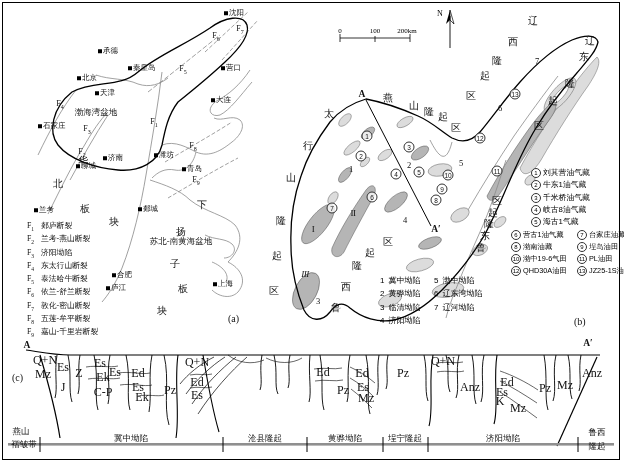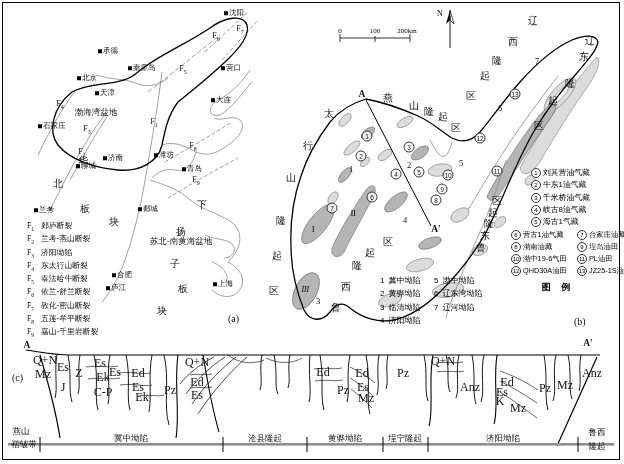--- a/index.html
+++ b/index.html
@@ -294,21 +294,21 @@
         <span class="lbl num" style="left: 409px; top: 165px;">2</span>
         <span class="lbl num" style="left: 318px; top: 301px;">3</span>
         <span class="lbl num" style="left: 405px; top: 220px;">4</span>
         <span class="lbl num" style="left: 461px; top: 163px;">5</span>
         <span class="lbl num" style="left: 500px; top: 108px;">6</span>
         <span class="lbl num" style="left: 537px; top: 61px;">7</span>
       </div>
     <div>
         <span class="lbl roman" style="left: 313px; top: 229px;">I</span>
         <span class="lbl roman" style="left: 353px; top: 213px;">II</span>
-        <span class="lbl roman" style="left: 305px; top: 289px; font-style: italic;">III</span>
+        <span class="lbl roman" style="left: 305px; top: 274px; font-style: italic;">III</span>
       </div>
     <div>
         <span class="lbl circ" style="left: 367px; top: 136px;">1</span>
         <span class="lbl circ" style="left: 361px; top: 156px;">2</span>
         <span class="lbl circ" style="left: 409px; top: 147px;">3</span>
         <span class="lbl circ" style="left: 396px; top: 174px;">4</span>
         <span class="lbl circ" style="left: 419px; top: 172px;">5</span>
         <span class="lbl circ" style="left: 372px; top: 197px;">6</span>
         <span class="lbl circ" style="left: 332px; top: 208px;">7</span>
         <span class="lbl circ" style="left: 436px; top: 200px;">8</span>
@@ -491,21 +491,20 @@
         <span class="num">6</span>
         <span class="rname">辽东湾坳陷</span>
       </div>
       <div class="row">
         <span class="num">7</span>
         <span class="rname">辽河坳陷</span>
       </div>
     </div>
 
   <div class="map-legend">
-    <div class="ttl">图 例</div>
   </div>
 
   <span class="scale-lbl" style="left:340px;top:27px;">0</span>
   <span class="scale-lbl" style="left:375px;top:27px;">100</span>
   <span class="scale-lbl" style="left:407px;top:27px;">200km</span>
   <span class="north">N</span>
 
   <span class="panel-tag" style="left:228px;top:313px;">(a)</span>
   <span class="panel-tag" style="left:574px;top:316px;">(b)</span>
   <span class="panel-tag" style="left:12px;top:372px;">(c)</span>

